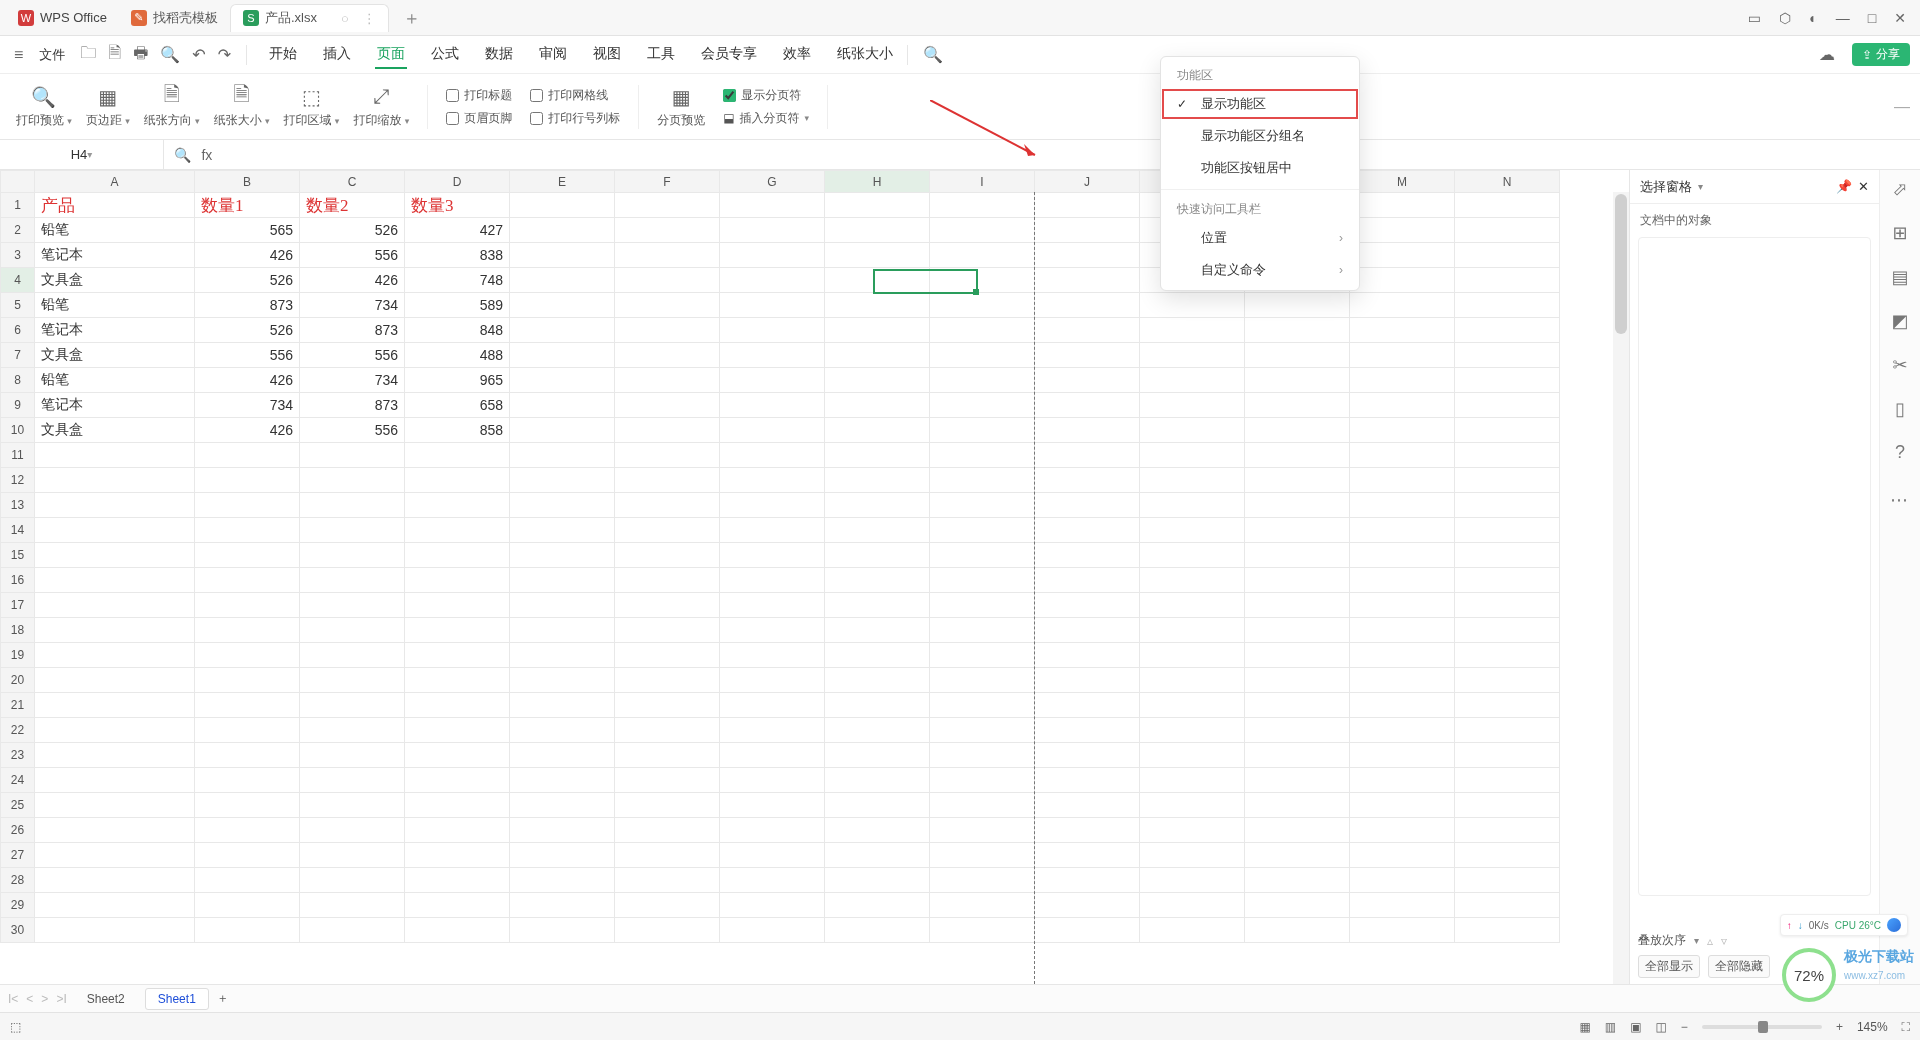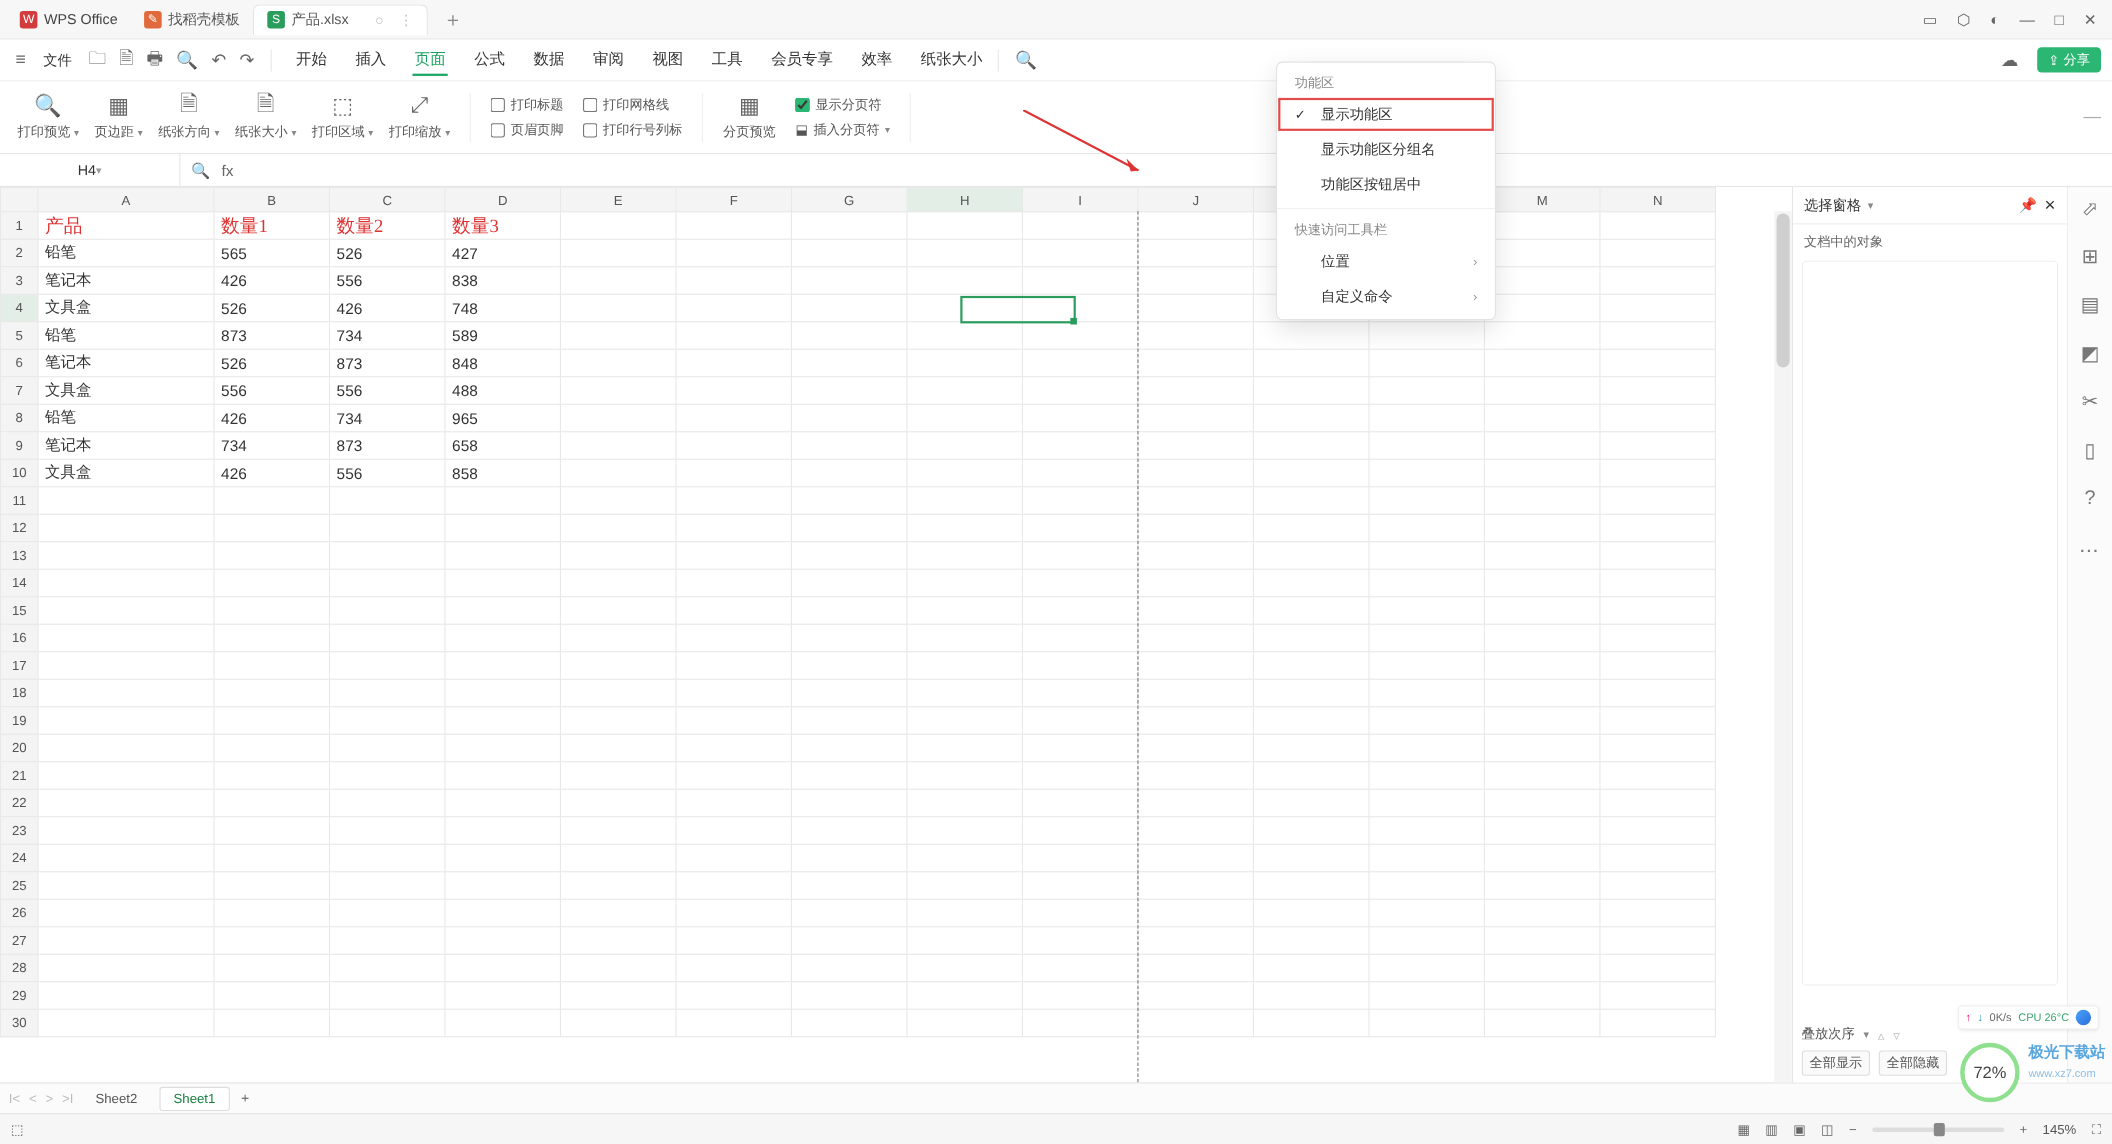--- a/index.html
+++ b/index.html
@@ -52,21 +52,21 @@
   .fxzone{flex:1;display:flex;align-items:center;padding:0 10px;gap:10px;color:#666;}
   .fxzone .fx{}
   
   .workarea{display:flex;height:calc(1040px - 36px - 38px - 66px - 30px - 28px - 28px);background:#fff;}
   .grid-wrap{flex:1;position:relative;overflow:hidden;border-right:1px solid #e6e6e6;}
   table.grid{border-collapse:collapse;table-layout:fixed;}
   .grid th,.grid td{border:1px solid #e8e8e8;height:25px;font-size:14px;padding:0 6px;background:#fff;}
   .grid thead th{background:#f4f4f4;color:#555;font-weight:400;height:22px;font-size:12px;text-align:center;}
   .grid .rowhdr{background:#f4f4f4;width:34px;text-align:center;color:#555;font-size:12px;}
   .grid .corner{background:#f4f4f4;width:34px;}
-  .grid td.num{text-align:left;}
+  .grid td.num{text-align:right;}
   .grid td.hdr{color:#d33;font-family:serif;font-size:17px;}
   .grid thead th.selcol{background:#e3efe6;}
   .grid tr.selrow .rowhdr{background:#e3efe6;}
   .selcell{position:absolute;border:2px solid #2a9d5c;pointer-events:none;}
   .selcell::after{content:"";position:absolute;right:-3px;bottom:-3px;width:6px;height:6px;background:#2a9d5c;}
   .pagebrk{position:absolute;top:22px;bottom:0;border-left:1px dashed #777;}
   .vscroll{position:absolute;right:0;top:22px;bottom:0;width:16px;background:#f4f4f4;}
   .vscroll .thumb{position:absolute;left:2px;right:2px;top:2px;height:140px;background:#cfcfcf;border-radius:6px;}
   
   .rpane{width:250px;background:#fff;display:flex;flex-direction:column;border-right:1px solid #eee;}
@@ -76,21 +76,21 @@
   .rpane .body{flex:1;margin:0 8px 30px;border:1px solid #eee;border-radius:4px;}
   .rpane .foot{position:relative;padding:6px 8px;font-size:12px;color:#555;display:flex;align-items:center;gap:8px;}
   .rpane .btn{border:1px solid #ddd;border-radius:3px;padding:2px 6px;font-size:12px;color:#555;background:#fafafa;}
   
   .toolstrip{width:40px;background:#fbfbfb;display:flex;flex-direction:column;align-items:center;padding-top:8px;gap:22px;color:#777;font-size:18px;}
   .toolstrip .dots{margin-top:4px;letter-spacing:2px;}
   
   .sheettabs{height:28px;background:#fbfbfb;border-top:1px solid #e6e6e6;display:flex;align-items:center;padding:0 8px;gap:8px;font-size:12px;color:#555;}
   .sheettabs .nav{color:#bbb;}
   .sheettabs .stab{padding:3px 12px;border-radius:3px;}
-  .sheettabs .stab.active{background:#fff;border:1px solid #ddd;color:#15803d;font-weight:500;}
+  .sheettabs .stab.active{background:#fff;border:1px solid #ddd;color:#1d4ed8;font-weight:500;}
   
   .status{height:28px;background:#f6f6f6;border-top:1px solid #e3e3e3;display:flex;align-items:center;padding:0 10px;font-size:12px;color:#555;gap:14px;}
   .status .sp{flex:1;}
   .status .vbtn{color:#666;}
   .zoomtrack{width:120px;height:4px;background:#ddd;border-radius:2px;position:relative;}
   .zoomtrack .kn{position:absolute;top:-4px;left:56px;width:10px;height:12px;background:#888;border-radius:2px;}
   
   .wm{position:absolute;right:6px;bottom:38px;display:flex;gap:8px;z-index:60;}
   .wm .ring{width:54px;height:54px;border-radius:50%;border:4px solid #8ee08e;display:flex;align-items:center;justify-content:center;font-size:15px;color:#444;background:#fff;}
   .wm .txt{font-size:14px;color:#5aa7e0;}

